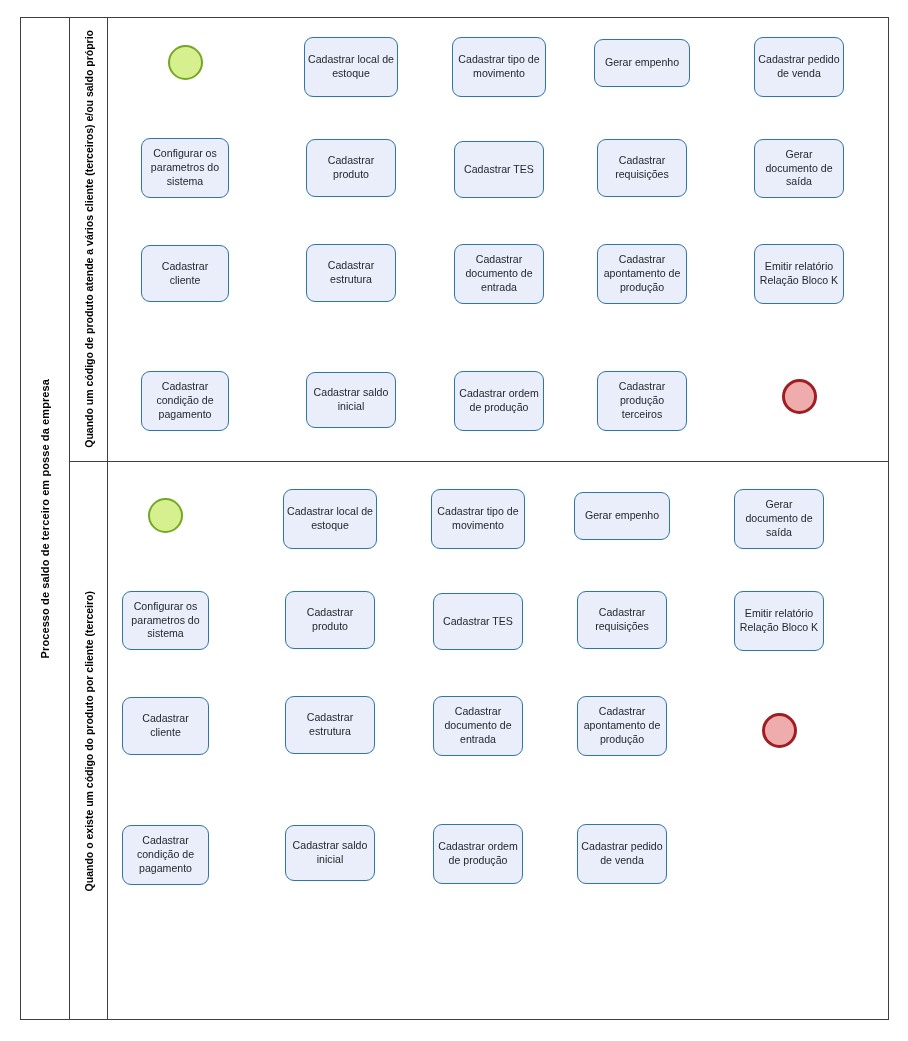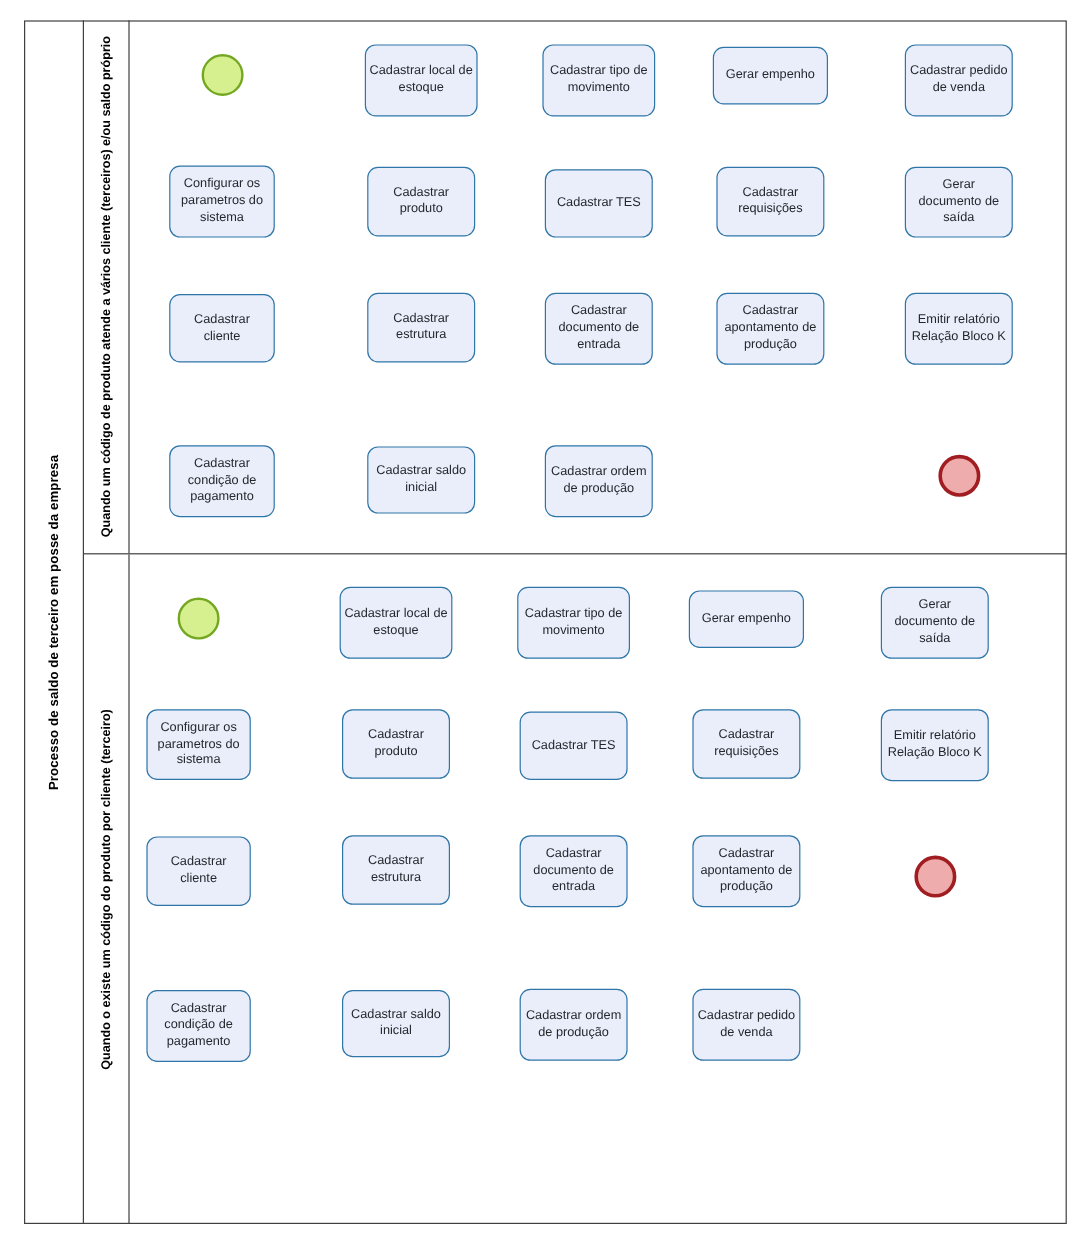--- a/index.html
+++ b/index.html
@@ -229,20 +229,23 @@
 
   <div class="task" style="left:594px; top:39px; width:96px; height:48px;">
     <span>Gerar empenho</span>
   </div>
   <div class="task" style="left:597px; top:139px; width:90px; height:58px;">
     <span>Cadastrar requisições</span>
   </div>
   <div class="task" style="left:597px; top:244px; width:90px; height:60px;">
     <span>Cadastrar apontamento de produção</span>
   </div>
+  <div class="task" style="left:597px; top:371px; width:90px; height:60px;">
+    <span>Cadastrar produção terceiros</span>
+  </div>
 
   <div class="task" style="left:754px; top:37px; width:90px; height:60px;">
     <span>Cadastrar pedido de venda</span>
   </div>
   <div class="task" style="left:754px; top:139px; width:90px; height:59px;">
     <span>Gerar documento de saída</span>
   </div>
   <div class="task" style="left:754px; top:244px; width:90px; height:60px;">
     <span>Emitir relatório Relação Bloco K</span>
   </div>

